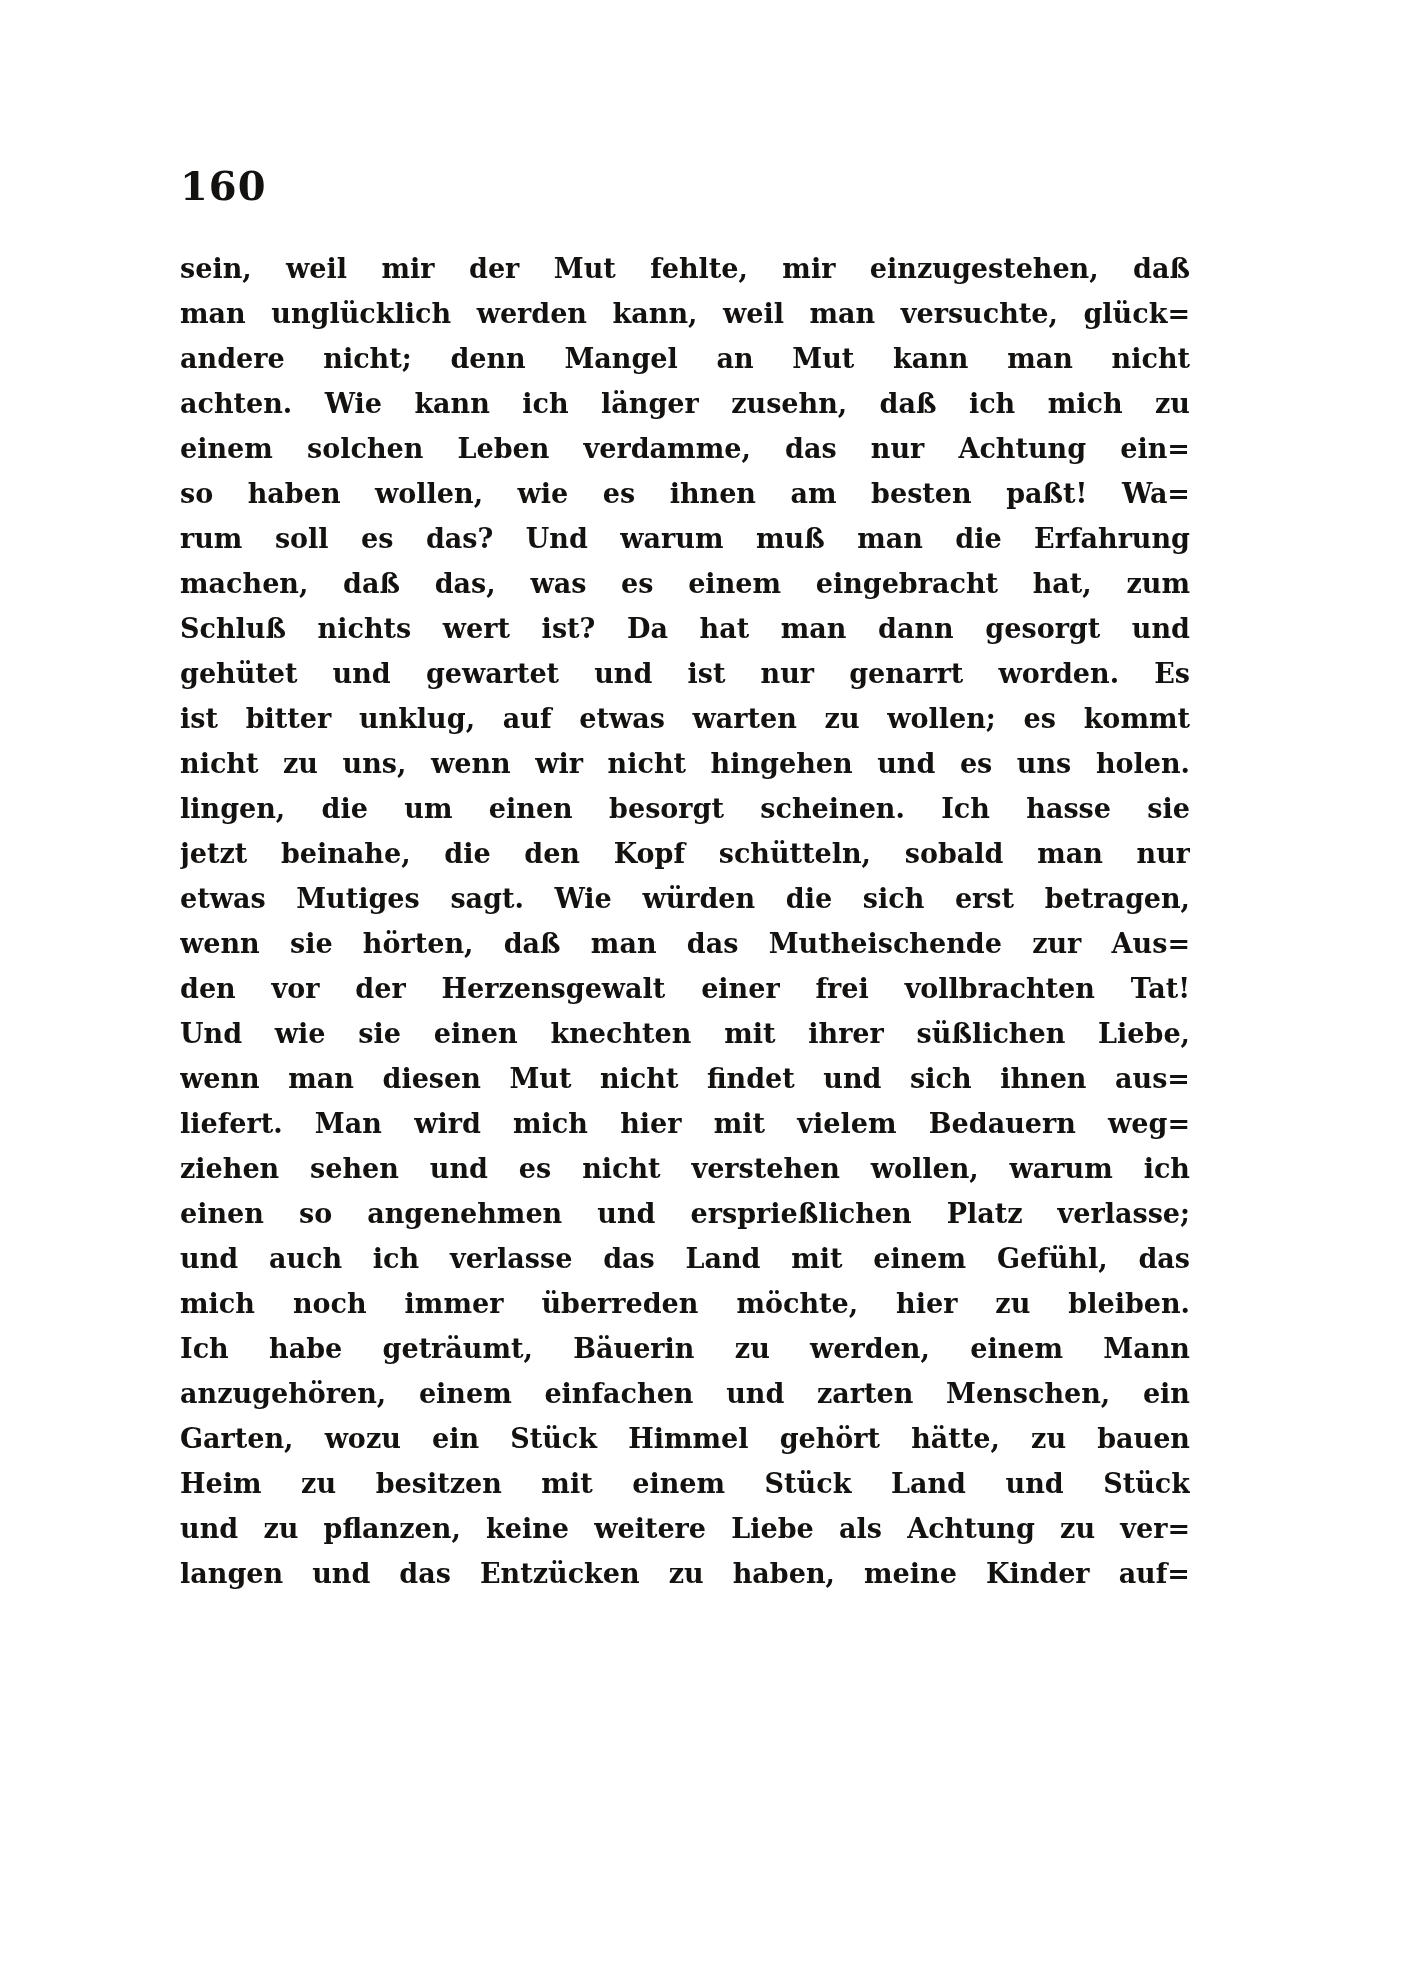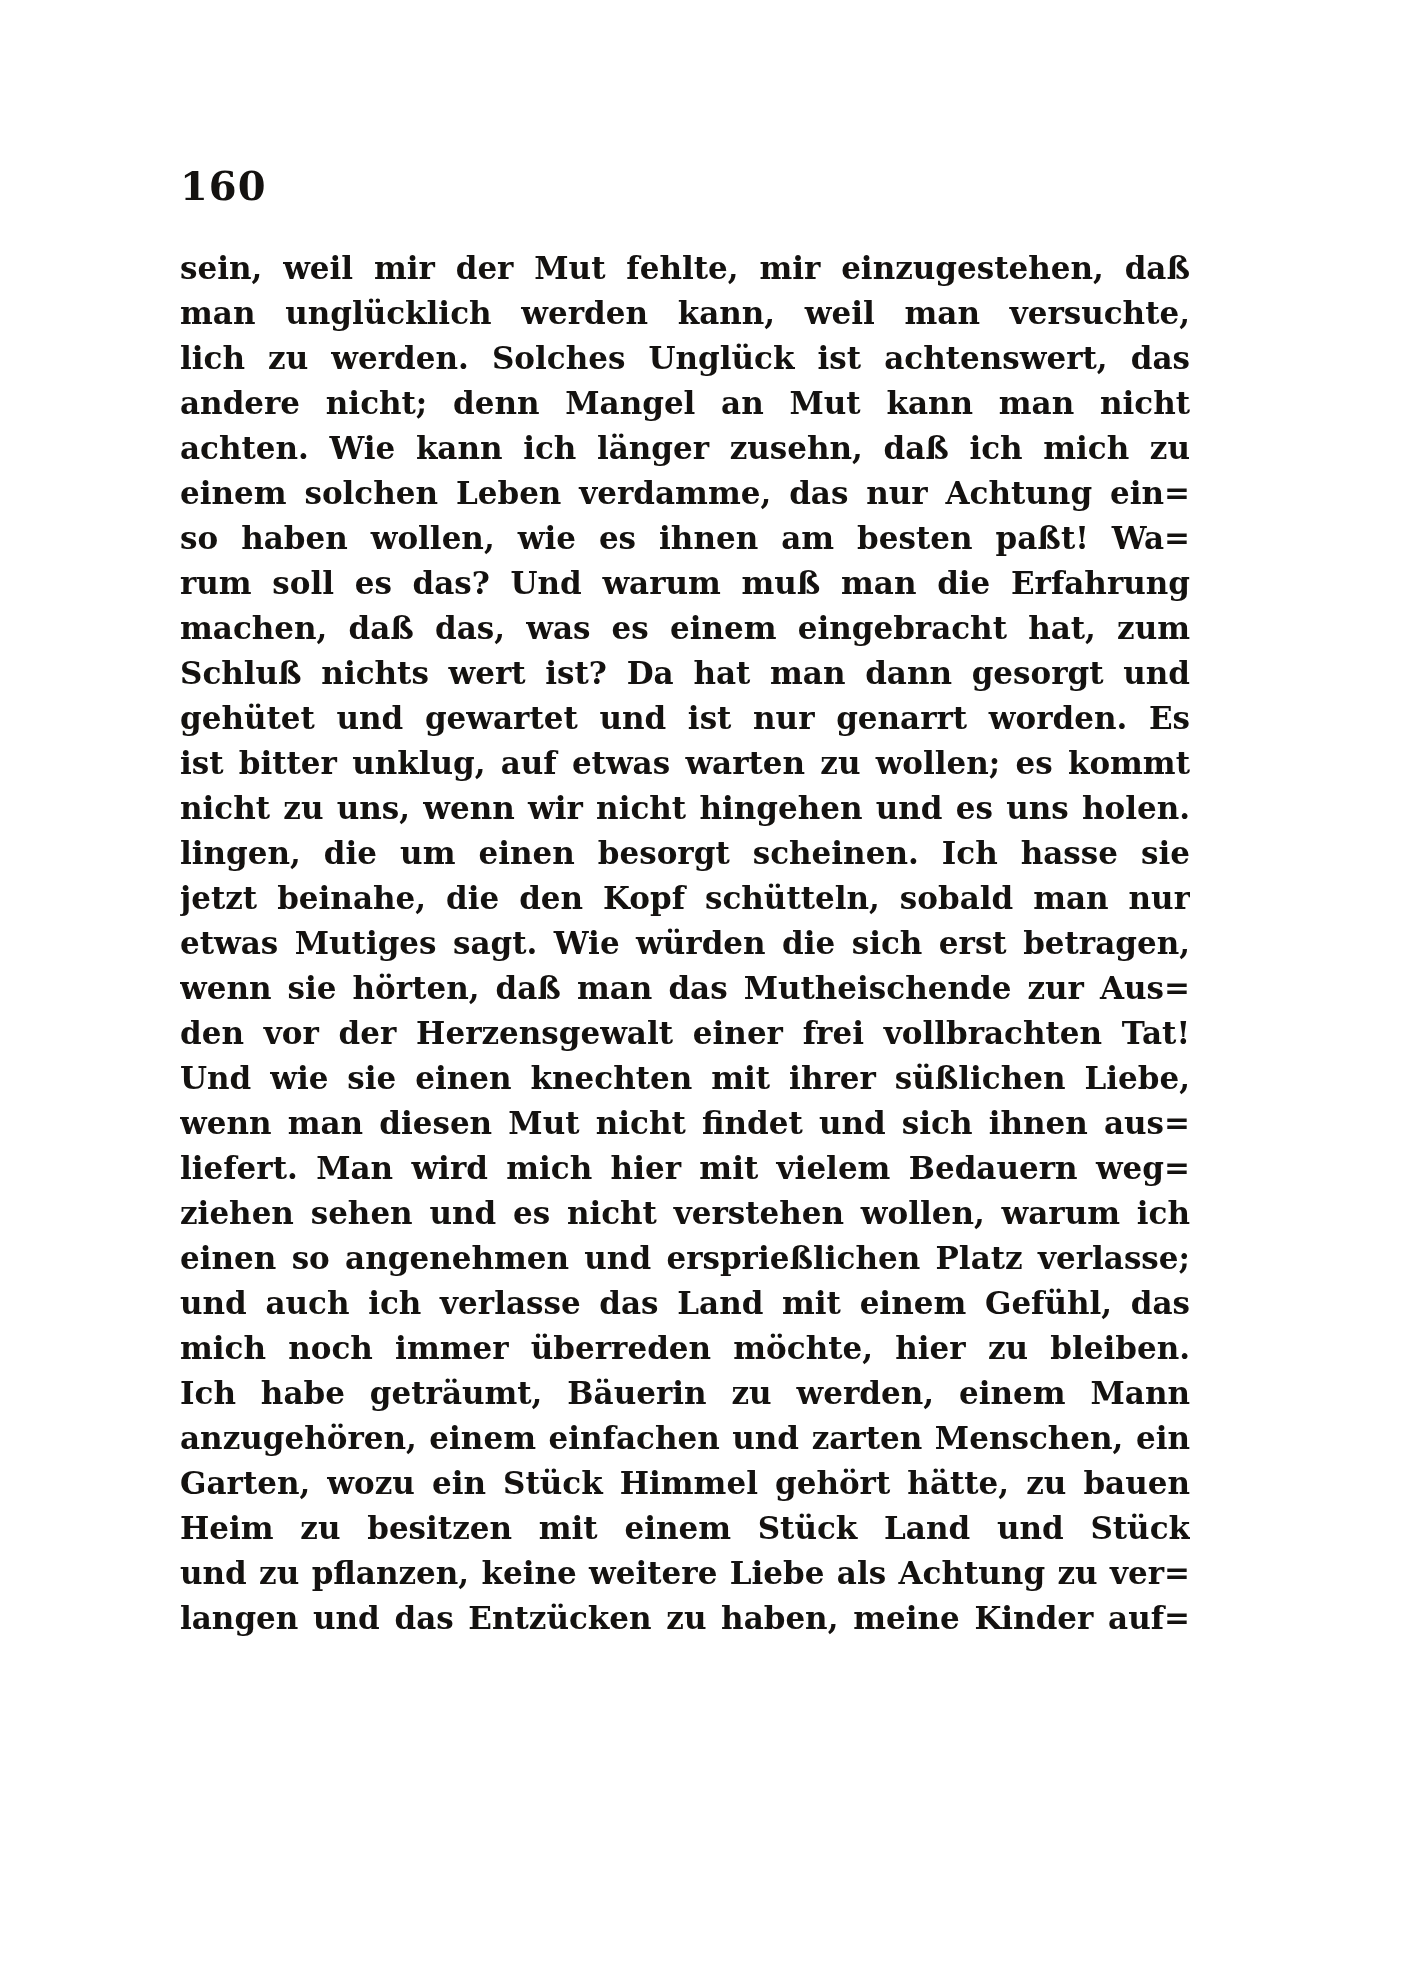--- a/index.html
+++ b/index.html
@@ -26,41 +26,40 @@
     letter-spacing: 1px;
     color: #141210;
   }
   .text-block {
     position: absolute;
     left: 180px;
     top: 210px;
     width: 1010px;
   }
   .text-line {
-    font-size: 31px;
+    font-size: 27px;
     font-weight: bold;
     line-height: 45px;
     height: 45px;
     overflow: hidden;
     text-align: justify;
     
     text-align-last: justify;
     word-spacing: 1px;
     color: #141210;
   }
 </style>
 </head>
 <body>
 
 <div class="page">
   <div class="page-number">160</div>
   <div class="text-block">
       <div class="text-line">sein, weil mir der Mut fehlte, mir einzugestehen, daß</div>
       <div class="text-line">man unglücklich werden kann, weil man versuchte, glück=</div>
-      <div class="text-line">lich zu werden. Solches Unglück ist achtenswert, das</div>
       <div class="text-line">andere nicht; denn Mangel an Mut kann man nicht</div>
       <div class="text-line">achten. Wie kann ich länger zusehn, daß ich mich zu</div>
       <div class="text-line">einem solchen Leben verdamme, das nur Achtung ein=</div>
       <div class="text-line">so haben wollen, wie es ihnen am besten paßt! Wa=</div>
       <div class="text-line">rum soll es das? Und warum muß man die Erfahrung</div>
       <div class="text-line">machen, daß das, was es einem eingebracht hat, zum</div>
       <div class="text-line">Schluß nichts wert ist? Da hat man dann gesorgt und</div>
       <div class="text-line">gehütet und gewartet und ist nur genarrt worden. Es</div>
       <div class="text-line">ist bitter unklug, auf etwas warten zu wollen; es kommt</div>
       <div class="text-line">nicht zu uns, wenn wir nicht hingehen und es uns holen.</div>

